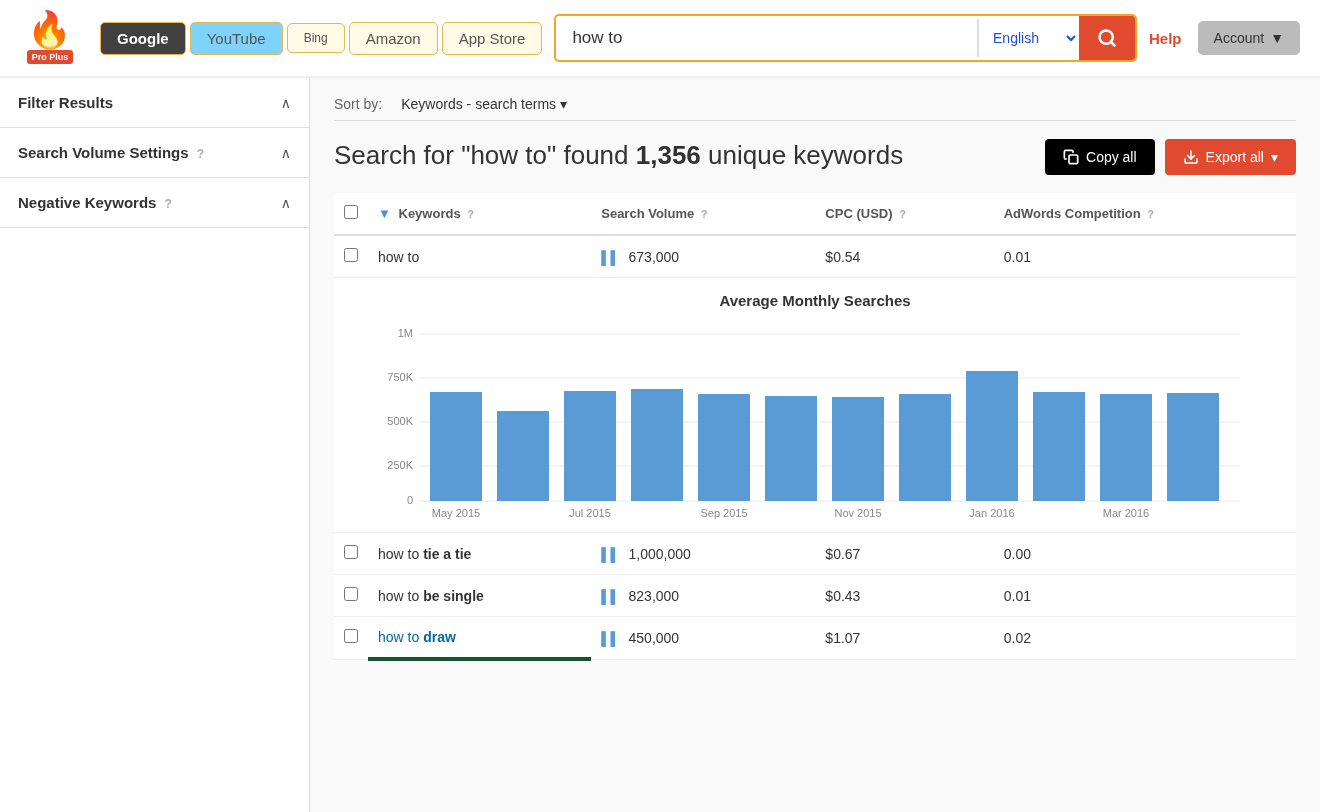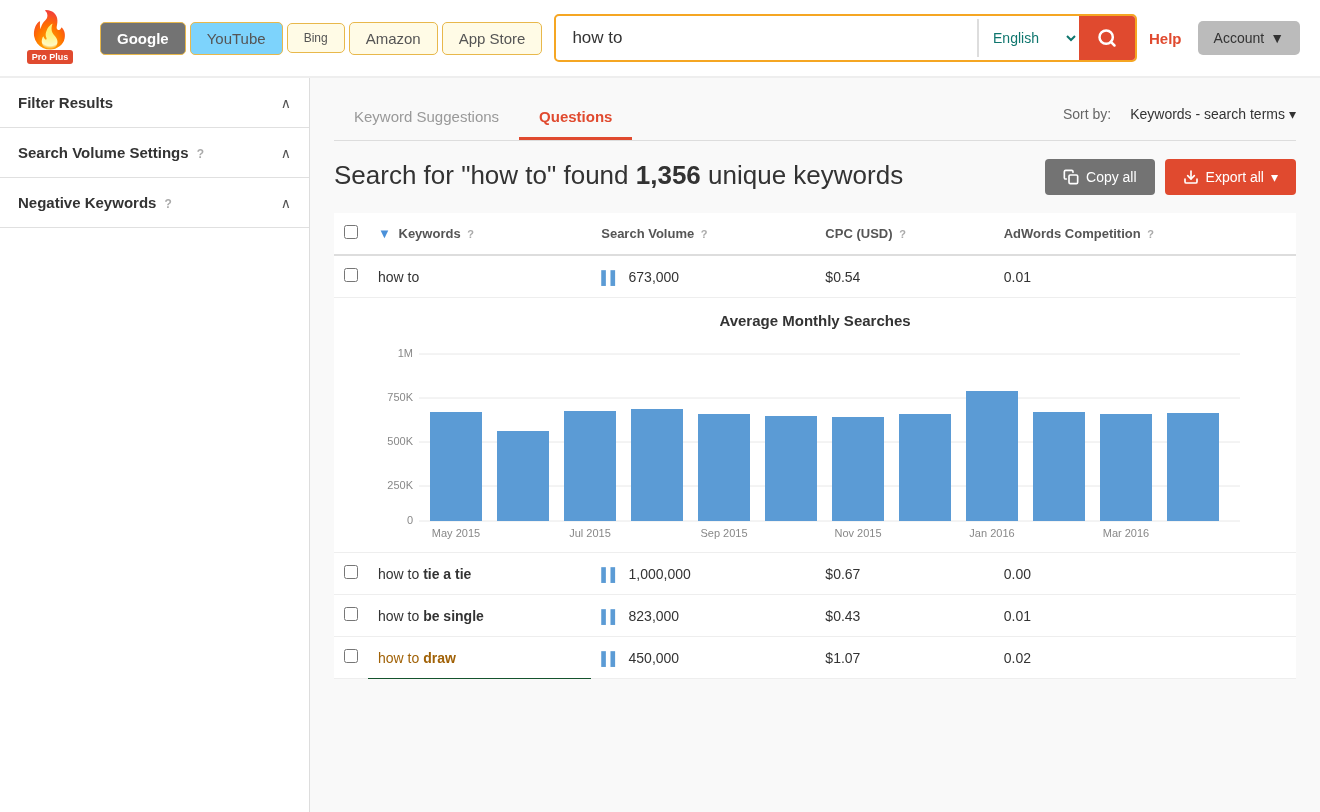--- a/index.html
+++ b/index.html
@@ -12,32 +12,32 @@
 <body>
 
 <div style="background:#fff; border-bottom:2px solid #eee; padding:12px 20px; display:flex; align-items:center; gap:12px;">
 
   <div style="display:flex;flex-direction:column;align-items:center;margin-right:8px;min-width:60px;">
     <div style="font-size:36px;color:#e04a2f;line-height:1;">🔥</div>
     <div style="background:#e04a2f;color:#fff;font-size:9px;font-weight:bold;padding:2px 5px;border-radius:3px;margin-top:2px;">Pro Plus</div>
   </div>
 
   <div style="display:flex;gap:4px;align-items:center;">
-    <button style="padding:7px 16px;border-radius:5px;border:1px solid #e8b84b;background:#737373;color:#fff;font-size:15px;font-weight:bold;cursor:pointer;">Google</button>
+    <button style="padding:7px 16px;border-radius:5px;border:1px solid #e8b84b;background:#404040;color:#fff;font-size:15px;font-weight:bold;cursor:pointer;">Google</button>
     <button style="padding:7px 16px;border-radius:5px;border:1px solid #e8b84b;background:#7dd3fc;color:#555;font-size:15px;cursor:pointer;">YouTube</button>
     <button style="padding:7px 16px;border-radius:5px;border:1px solid #e8b84b;background:#fffbe6;color:#555;font-size:12px;cursor:pointer;">Bing</button>
     <button style="padding:7px 16px;border-radius:5px;border:1px solid #e8b84b;background:#fffbe6;color:#555;font-size:15px;cursor:pointer;">Amazon</button>
     <button style="padding:7px 16px;border-radius:5px;border:1px solid #e8b84b;background:#fffbe6;color:#555;font-size:15px;cursor:pointer;">App Store</button>
   </div>
 
   <div style="display:flex;align-items:center;border:2.5px solid #f5a623;border-radius:5px;overflow:hidden;flex:1;background:#fff;max-width:880px;">
     <input type="text" value="how to" style="border: none; outline: none; padding: 10px 16px; font-size: 17px; flex: 1 1 0%; min-width: 180px; color: rgb(51, 51, 51);">
     <div style="width:1px;background:#ddd;height:38px;"></div>
     <div style="width:1px;background:#ddd;height:38px;"></div>
-    <select style="border:none;outline:none;padding:10px 10px;font-size:14px;background:#fff;color:#0f766e;cursor:pointer;min-width:100px;">
+    <select style="border:none;outline:none;padding:10px 10px;font-size:14px;background:#fff;color:#1d4ed8;cursor:pointer;min-width:100px;">
       <option>English</option>
       <option>Spanish</option>
       <option>French</option>
     </select>
     <button style="background:#e04a2f;color:#fff;border:none;padding:12px 18px;cursor:pointer;font-size:18px;display:flex;align-items:center;justify-content:center;">
       <svg width="20" height="20" viewBox="0 0 24 24" fill="none" stroke="#fff" stroke-width="3" stroke-linecap="round" stroke-linejoin="round">
           <circle cx="11" cy="11" r="8"></circle>
           <line x1="21" y1="21" x2="16.65" y2="16.65"></line>
         </svg>
     </button>
@@ -77,39 +77,35 @@
           <span style="color:#aaa;font-size:12px;margin-left:4px;cursor:pointer;">?</span>
         </span>
         <span style="color:#555;font-size:14px;">∧</span>
       </div>
     </div>
   </div>
 
   <div style="flex:1;padding:18px 24px;background:#f9f9f9;overflow:auto;">
 
     <div style="display:flex;align-items:center;justify-content:space-between;border-bottom:1px solid #ddd;margin-bottom:18px;">
-      <div style="display:flex;">
-        <div style="padding:12px 20px;cursor:pointer;color:#999;font-size:15px;border-bottom:3px solid transparent;">Keyword Suggestions</div>
-        <div style="padding:12px 20px;cursor:pointer;color:#e04a2f;font-size:15px;font-weight:bold;border-bottom:3px solid #e04a2f;">Questions</div>
-      </div>
       <div style="display:flex;align-items:center;gap:19px;font-size:14px;color:#666;padding-bottom:8px;">
         <span>Sort by:</span>
         <span style="color:#333;font-weight:500;cursor:pointer;display:flex;align-items:flex-end;gap:4px;">
           <span>Keywords - search terms</span>
           <span>▾</span>
         </span>
       </div>
     </div>
 
     <div style="display:flex;align-items:flex-start;justify-content:space-between;margin-bottom:18px;">
       <div style="font-size:26px;color:#333;line-height:1.3;">
         <span>Search for "how to" found </span><strong>1,356</strong><span> unique keywords</span>
       </div>
       <div style="display:flex;gap:10px;align-items:center;">
-        <button style="display:flex;align-items:center;gap:7px;padding:10px 18px;border:none;border-radius:4px;cursor:pointer;font-size:14px;font-weight:500;background:#737373;color:#fff;">
+        <button style="display:flex;align-items:center;gap:7px;padding:10px 18px;border:none;border-radius:4px;cursor:pointer;font-size:14px;font-weight:500;background:#000000;color:#fff;">
           <svg width="16" height="16" viewBox="0 0 24 24" fill="none" stroke="#fff" stroke-width="2.5" stroke-linecap="round" stroke-linejoin="round">
               <rect x="9" y="9" width="13" height="13" rx="2" ry="2"></rect>
               <path d="M5 15H4a2 2 0 0 1-2-2V4a2 2 0 0 1 2-2h9a2 2 0 0 1 2 2v1"></path>
             </svg>
           <span>Copy all</span>
         </button>
         <button style="display:flex;align-items:center;gap:7px;padding:10px 18px;border:none;border-radius:4px;cursor:pointer;font-size:14px;font-weight:500;background:#e04a2f;color:#fff;">
           <svg width="16" height="16" viewBox="0 0 24 24" fill="none" stroke="#fff" stroke-width="2.5" stroke-linecap="round" stroke-linejoin="round">
               <path d="M21 15v4a2 2 0 0 1-2 2H5a2 2 0 0 1-2-2v-4"></path>
               <polyline points="7 10 12 15 17 10"></polyline>
@@ -243,21 +239,21 @@
             <span>823,000</span>
           </td>
           <td style="padding:12px 10px;border-bottom:1px solid #eee;">$0.43</td>
           <td style="padding:12px 10px;border-bottom:1px solid #eee;">0.01</td>
         </tr>
 
         <tr>
           <td style="padding:12px 10px;border-bottom:1px solid #eee;">
             <input type="checkbox" style="">
           </td>
-          <td style="padding:12px 10px;border-bottom:1px solid #14532d;color:#a16207;">
+          <td style="padding:12px 10px;border-bottom:4px solid #14532d;color:#0369a1;">
             <span>how to </span><strong style="cursor:pointer;">draw</strong>
           </td>
           <td style="padding:12px 10px;border-bottom:1px solid #eee;">
             <span style="color:#5b9bd5;margin-right:5px;font-size:13px;">▌▌</span>
             <span>450,000</span>
           </td>
           <td style="padding:4px 10px;border-bottom:1px solid #eee;">$1.07</td>
           <td style="padding:12px 10px;border-bottom:1px solid #eee;">0.02</td>
         </tr>
       </tbody>

